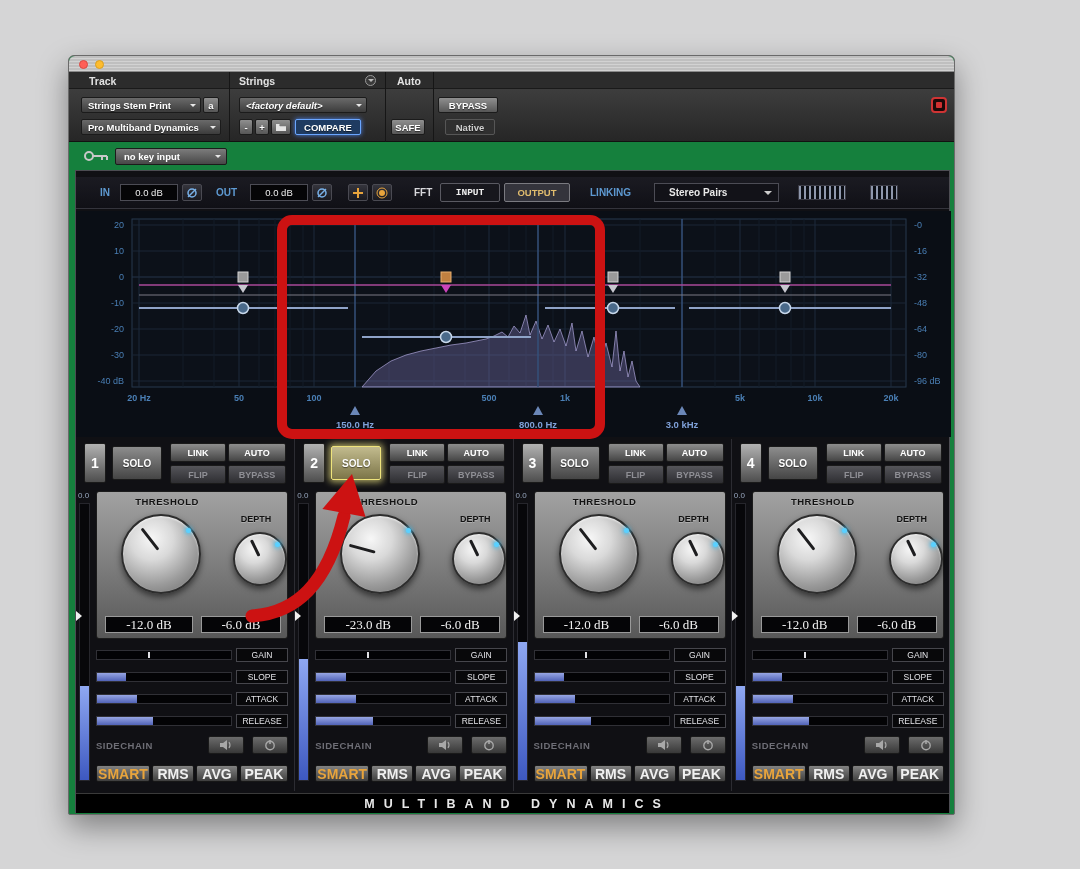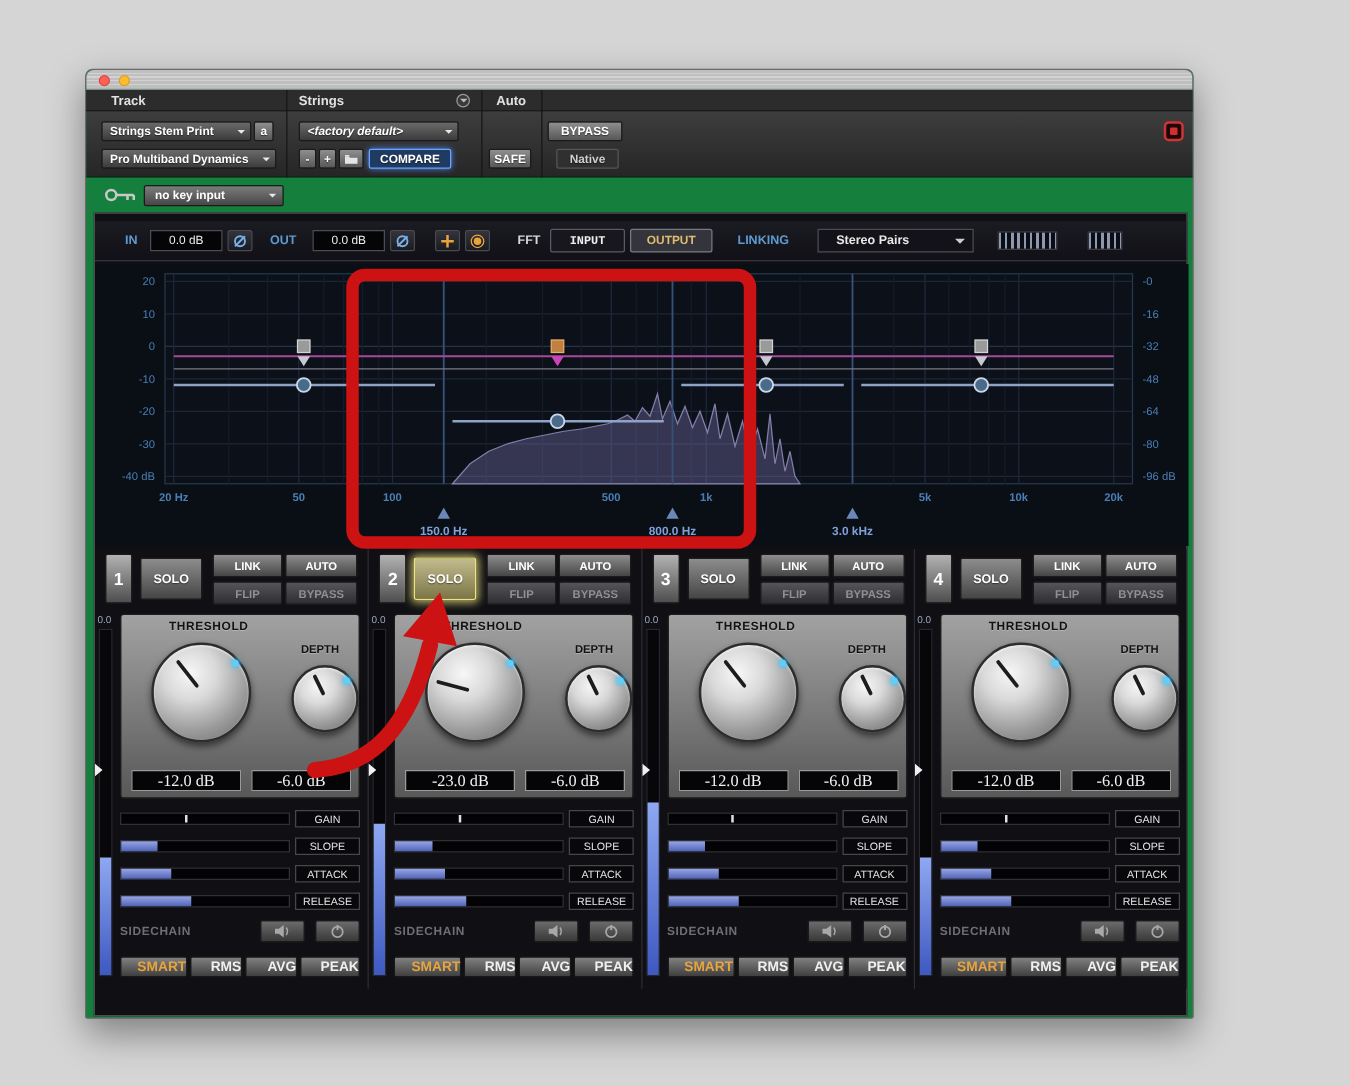--- a/index.html
+++ b/index.html
@@ -131,21 +131,21 @@
   .s-label { position:absolute; right:0; top:3px; width:52px; height:14px; background:#08080a; border:1px solid #46464c;
     color:#e4e4e8; font-size:8.5px; font-weight:normal; display:flex; align-items:center; justify-content:center; }
 
   .sidechain-row { position:absolute; left:20px; top:296px; width:192px; height:20px; display:flex; align-items:center; }
   .sc-label { color:#6e6e76; font-size:9.5px; font-weight:bold; letter-spacing:.5px; flex:1; }
   .sc-btn { width:36px; height:18px; margin-left:8px; background:linear-gradient(#6c6c6c,#383838);
     border:1px solid #1a1a1a; border-radius:2px; display:flex; align-items:center; justify-content:center; cursor:pointer; }
 
   .mode-row { position:absolute; left:20px; top:326px; width:192px; height:17px; display:flex; gap:2px; }
   .mode-btn { background:linear-gradient(#828282,#3e3e3e); border:1px solid #171717; border-radius:2px;
-    color:#f0f0f0; font-size:11px; font-weight:bold; cursor:pointer;text-align:right; }
+    color:#f0f0f0; font-size:14px; font-weight:bold; cursor:pointer; }
   .mode-btn.smart { flex:1.3; color:#e8a43c; }
   .mode-btn.std { flex:1; }
   .mode-btn.peak { flex:1.15; }
 
   .plugin-footer { position:absolute; left:0; top:622px; width:100%; height:20px; background:#000;
     border-top:1px solid #3a3a3a; display:flex; align-items:center; justify-content:center; }
   .plugin-footer span { color:#e8e8e8; font-size:12.5px; font-weight:bold; letter-spacing:9px; text-indent:9px; }
 
   .overlay { position:absolute; left:0; top:0; width:1080px; height:869px; pointer-events:none; }
 </style>
@@ -694,20 +694,23 @@
 
     <div class="mode-row">
       <button class="mode-btn smart">SMART</button>
       <button class="mode-btn std">RMS</button>
       <button class="mode-btn std">AVG</button>
       <button class="mode-btn peak">PEAK</button>
     </div>
   </div>
 </div>
 
+    <div class="plugin-footer">
+      <span>MULTIBAND DYNAMICS</span>
+    </div>
   </div>
 </div>
 
 <svg class="overlay" viewBox="0 0 1080 869">
   <rect x="282" y="220" width="318" height="214" rx="10" fill="none" stroke="#cc1212" stroke-width="10"></rect>
   <path d="M 252 616 C 296 613, 327 585, 344 516" fill="none" stroke="#cc1212" stroke-width="13" stroke-linecap="round"></path>
   <polygon points="352,474 365.6,517 322.4,509" fill="#cc1212"></polygon>
 </svg>
 
 </body></html>

